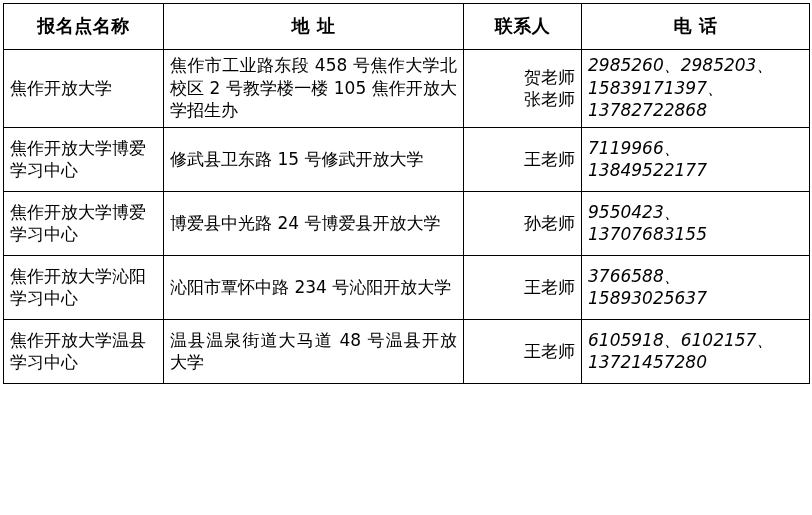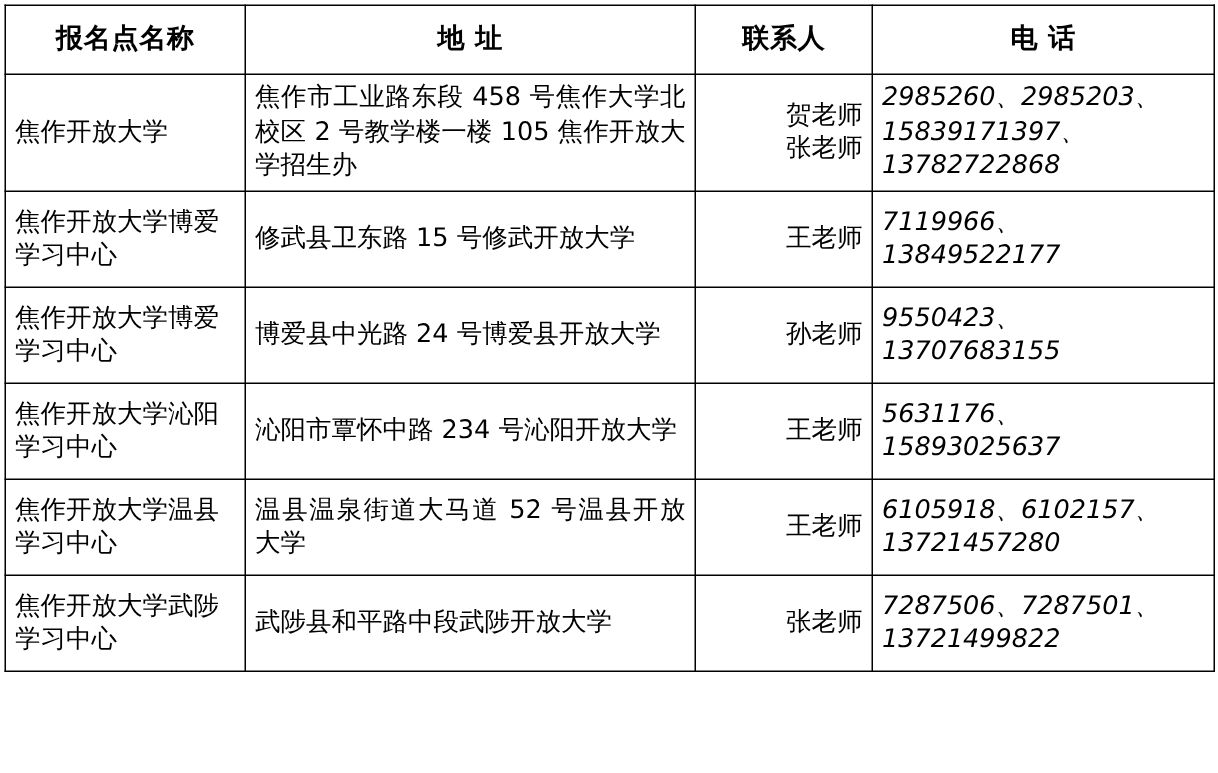--- a/index.html
+++ b/index.html
@@ -139,44 +139,33 @@
       </tr>
 
 
       <tr class="r-normal">
         <td class="cell-name">焦作开放大学沁阳学习中心</td>
         <td class="cell-addr">沁阳市覃怀中路 234 号沁阳开放大学</td>
         <td class="cell-person">
           <span class="line">王老师</span>
         </td>
         <td class="cell-phone">
-          <span class="line">5631176、</span>
+          <span class="line">3766588、</span>
           <span class="line">15893025637</span>
         </td>
       </tr>
 
       <tr class="r-normal">
         <td class="cell-name">焦作开放大学温县学习中心</td>
-        <td class="cell-addr">温县温泉街道大马道 52 号温县开放大学</td>
+        <td class="cell-addr">温县温泉街道大马道 48 号温县开放大学</td>
         <td class="cell-person">
           <span class="line">王老师</span>
         </td>
         <td class="cell-phone">
           <span class="line">6105918、6102157、</span>
           <span class="line">13721457280</span>
         </td>
       </tr>
 
-      <tr class="r-normal">
-        <td class="cell-name">焦作开放大学武陟学习中心</td>
-        <td class="cell-addr">武陟县和平路中段武陟开放大学</td>
-        <td class="cell-person">
-          <span class="line">张老师</span>
-        </td>
-        <td class="cell-phone">
-          <span class="line">7287506、7287501、</span>
-          <span class="line">13721499822</span>
-        </td>
-      </tr>
 
     </tbody>
   </table>
 </div>
 
 </body></html>

